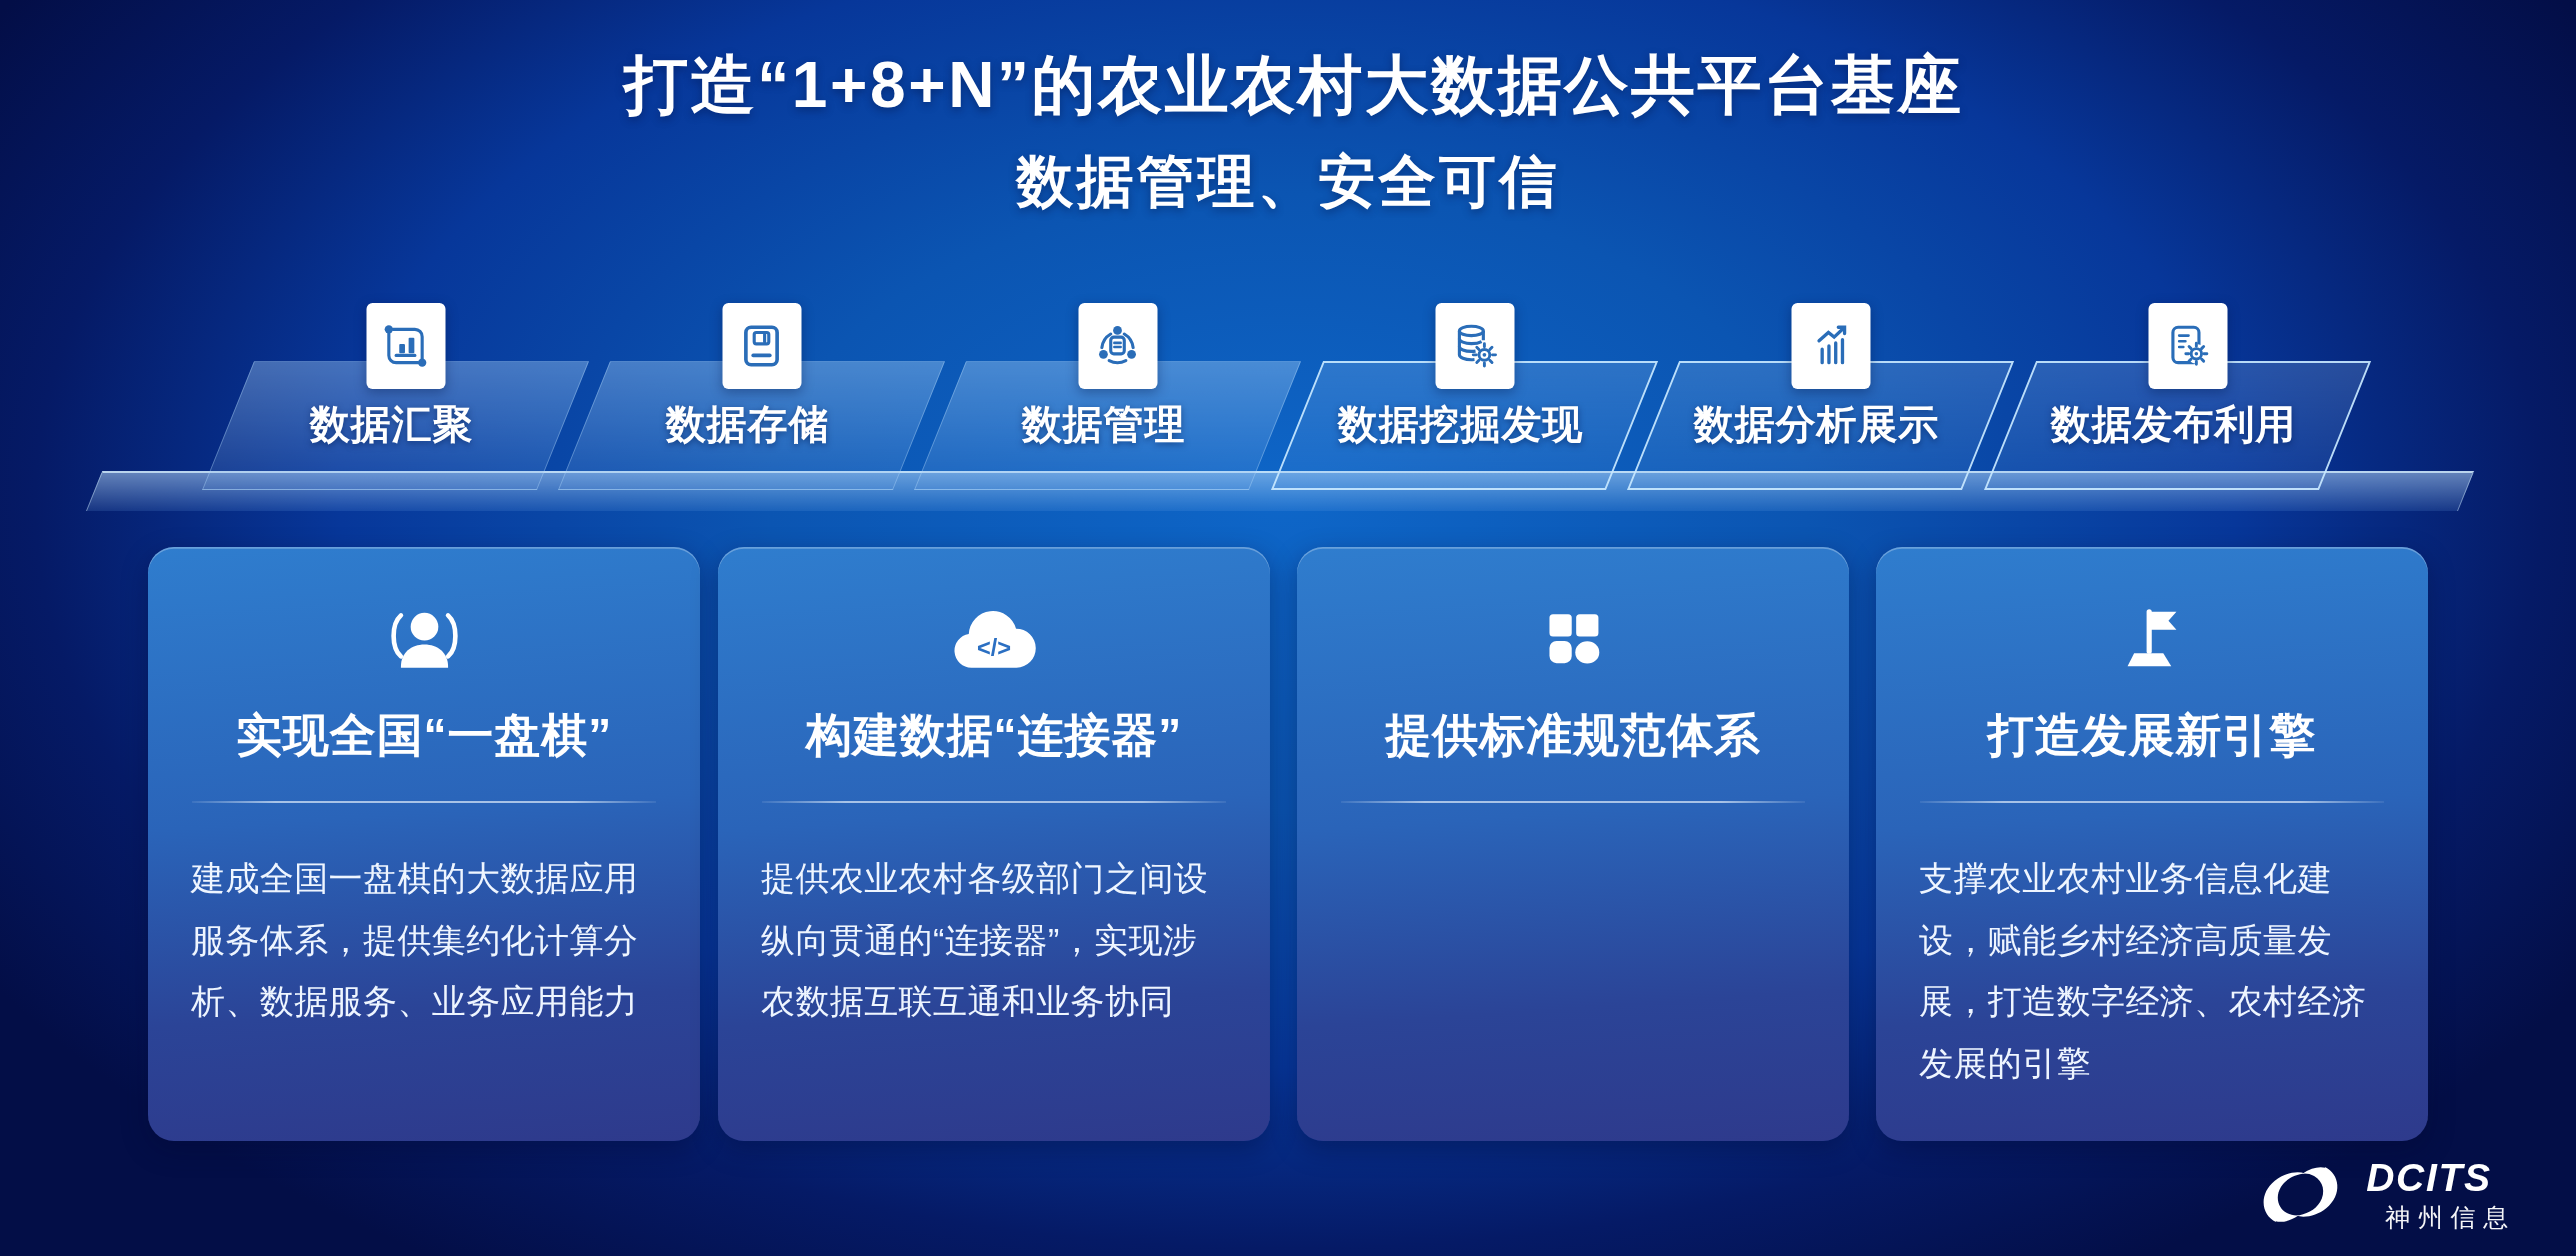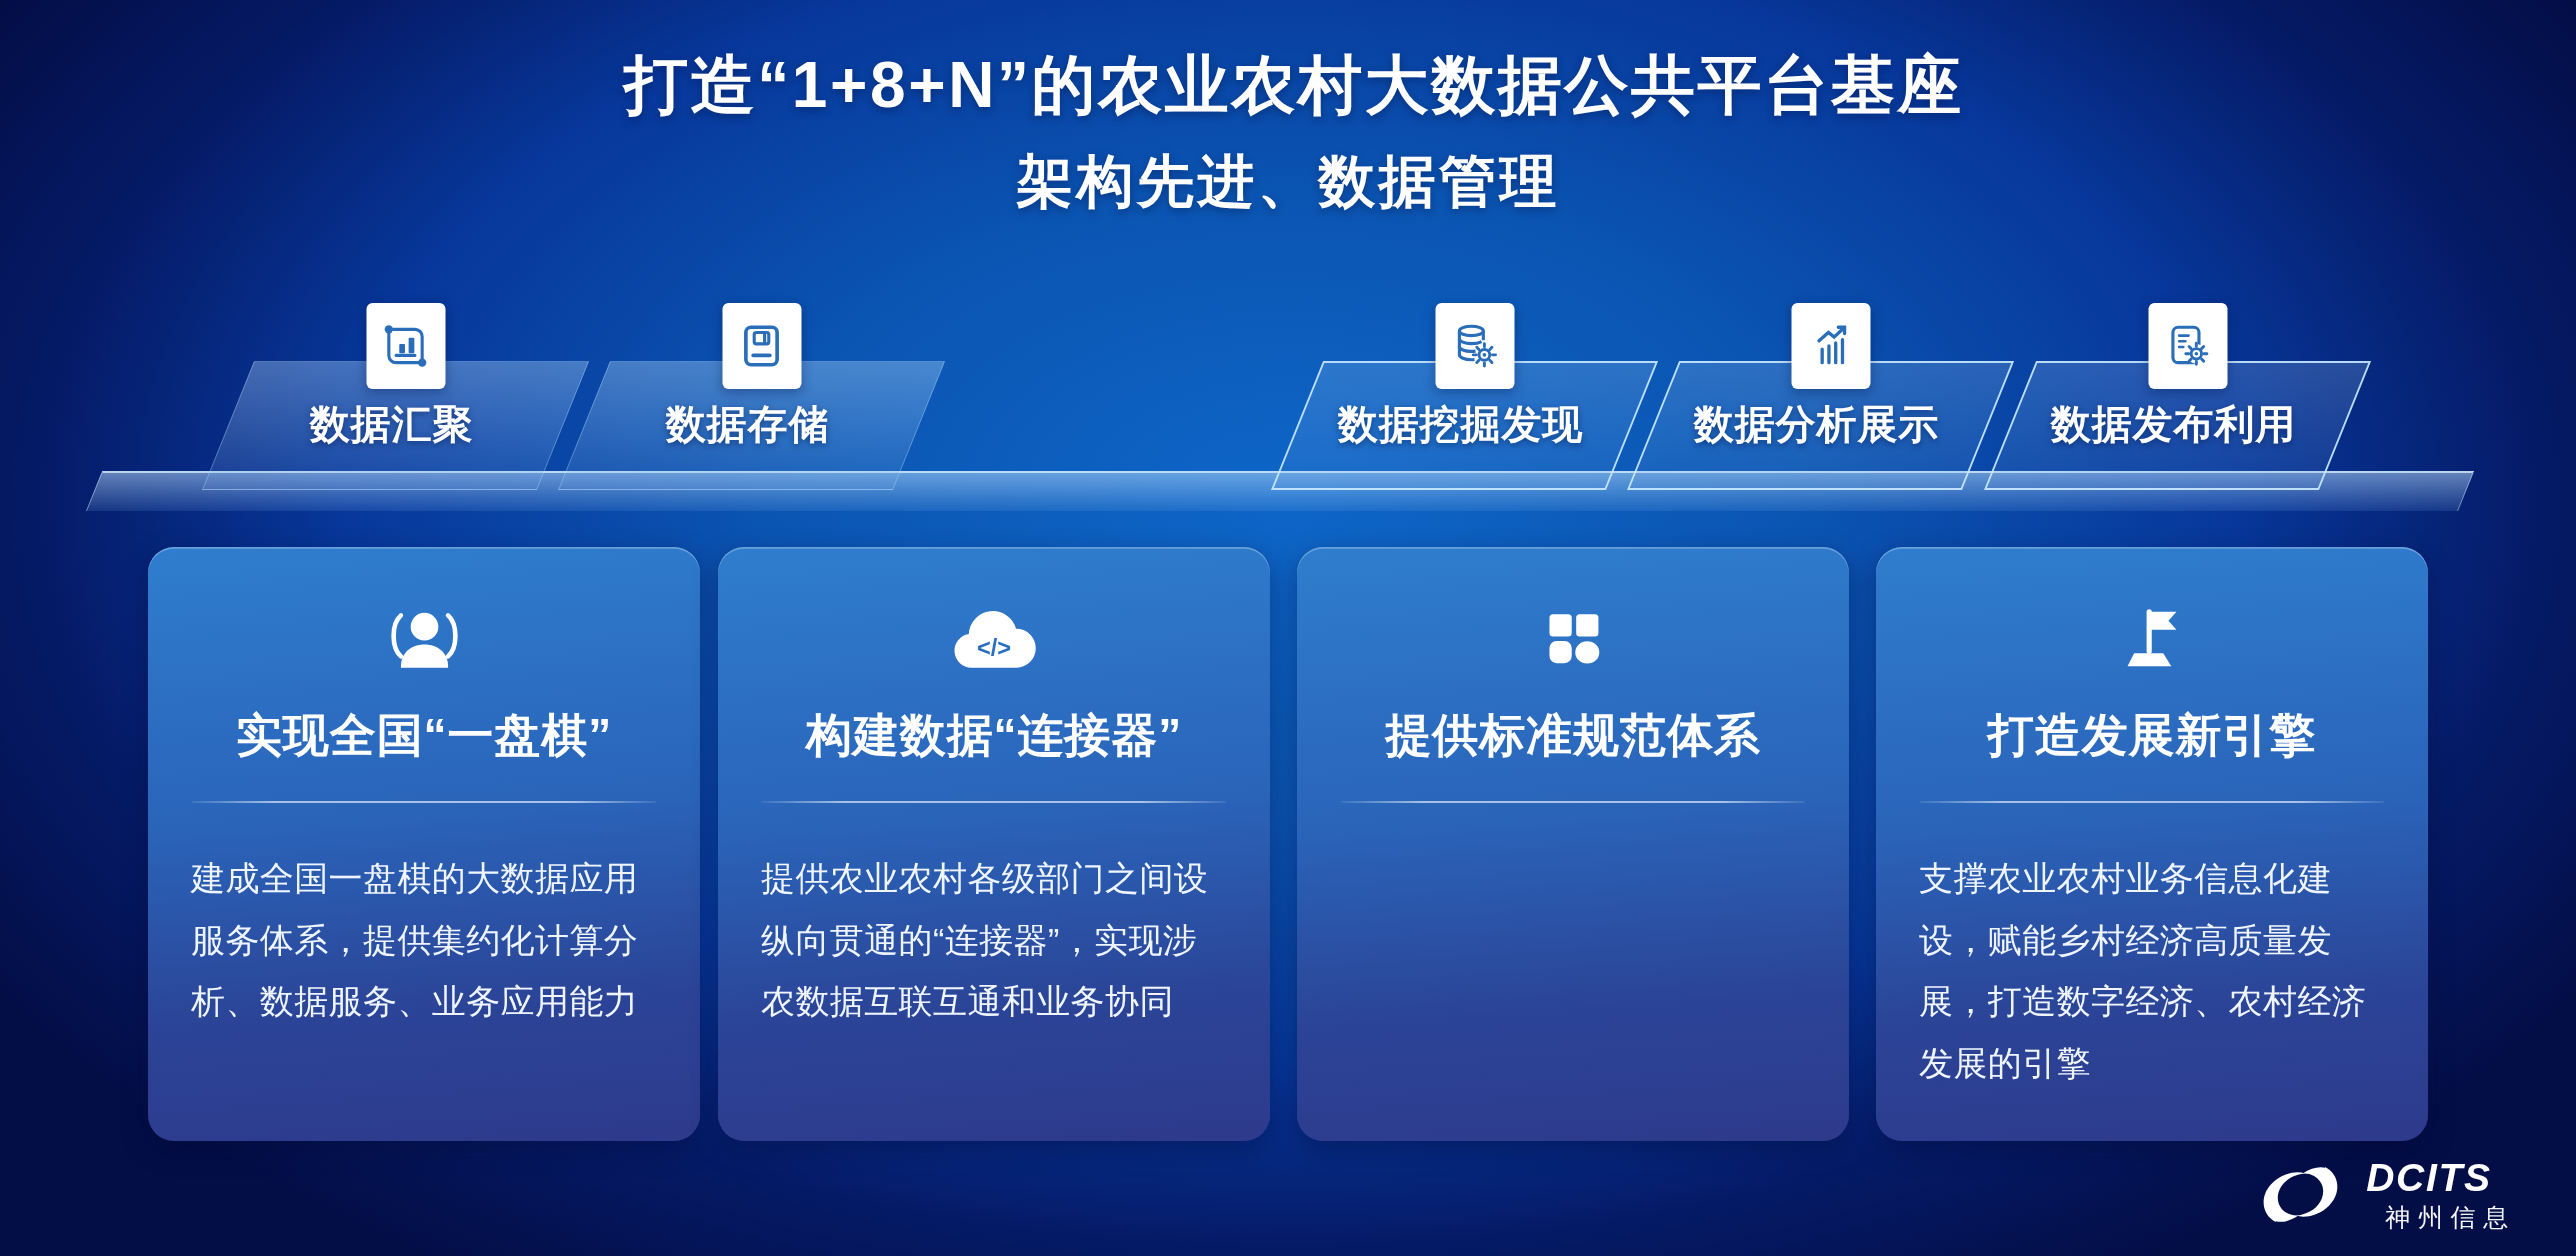--- a/index.html
+++ b/index.html
@@ -68,21 +68,21 @@
   .brand-text{display:flex;flex-direction:column;line-height:1.05;}
   .brand-name{font-size:39px;font-weight:800;font-style:italic;letter-spacing:1.7px;}
   .brand-company{font-size:25px;letter-spacing:7.7px;margin-top:5.2px;opacity:.96;margin-left:19px;}
   svg{display:block;}
 </style>
 </head>
 <body>
 
 <header class="titles">
   <div class="title-1">打造“1+8+N”的农业农村大数据公共平台基座</div>
-  <div class="title-2">架构先进、数据管理</div>
+  <div class="title-2">数据管理、安全可信</div>
 </header>
 
 <section class="platform">
   <div class="base-band"></div>
 
   <div class="tile" style="left:202px">
     <div class="tile-shape"></div>
     <div class="tile-icon-box">
       <svg width="50" height="50" viewBox="0 0 48 48">
         <g fill="none" stroke="#2a6db8" stroke-width="3" stroke-linecap="round">
@@ -107,20 +107,38 @@
           <rect x="9" y="6" width="30" height="36" rx="5" stroke-width="3.5"></rect>
           <rect x="17" y="11" width="14" height="11" rx="2" stroke-width="3"></rect>
           <path d="M27 13v7" stroke-width="3"></path>
           <path d="M16 33h16" stroke-width="3.5"></path>
         </g>
       </svg>
     </div>
     <div class="tile-label">数据存储</div>
   </div>
 
+  <div class="tile" style="left:914px">
+    <div class="tile-shape"></div>
+    <div class="tile-icon-box">
+      <svg width="50" height="50" viewBox="0 0 48 48">
+        <circle cx="24" cy="9" r="4.2" fill="#2a6db8"></circle>
+        <circle cx="10.5" cy="32" r="4.2" fill="#2a6db8"></circle>
+        <circle cx="37.5" cy="32" r="4.2" fill="#2a6db8"></circle>
+        <g fill="none" stroke="#2a6db8" stroke-width="3" stroke-linecap="round">
+          <path d="M17.5 12.5A17.5 17.5 0 0 0 9 25.5"></path>
+          <path d="M30.5 12.5A17.5 17.5 0 0 1 39 25.5"></path>
+          <path d="M16 38a17.5 17.5 0 0 0 16 0"></path>
+        </g>
+        <rect x="17.5" y="15.5" width="13" height="16" rx="3" fill="none" stroke="#2a6db8" stroke-width="3"></rect>
+        <path d="M21 21h6M21 25h6" stroke="#2a6db8" stroke-width="2.5" stroke-linecap="round"></path>
+      </svg>
+    </div>
+    <div class="tile-label">数据管理</div>
+  </div>
 
   <div class="tile bright" style="left:1271px">
     <div class="tile-shape"></div>
     <div class="tile-icon-box">
       <svg width="50" height="50" viewBox="0 0 48 48">
         <g fill="none" stroke="#2a6db8" stroke-width="3">
           <ellipse cx="21" cy="9.5" rx="11.5" ry="4.5"></ellipse>
           <path d="M9.5 9.5v23c0 2.6 5.1 4.7 11.5 4.7 1 0 2-.1 3-.2"></path>
           <path d="M32.5 9.5v9"></path>
           <path d="M9.5 17c0 2.6 5.1 4.7 11.5 4.7 4 0 7.6-.8 9.8-2"></path>

